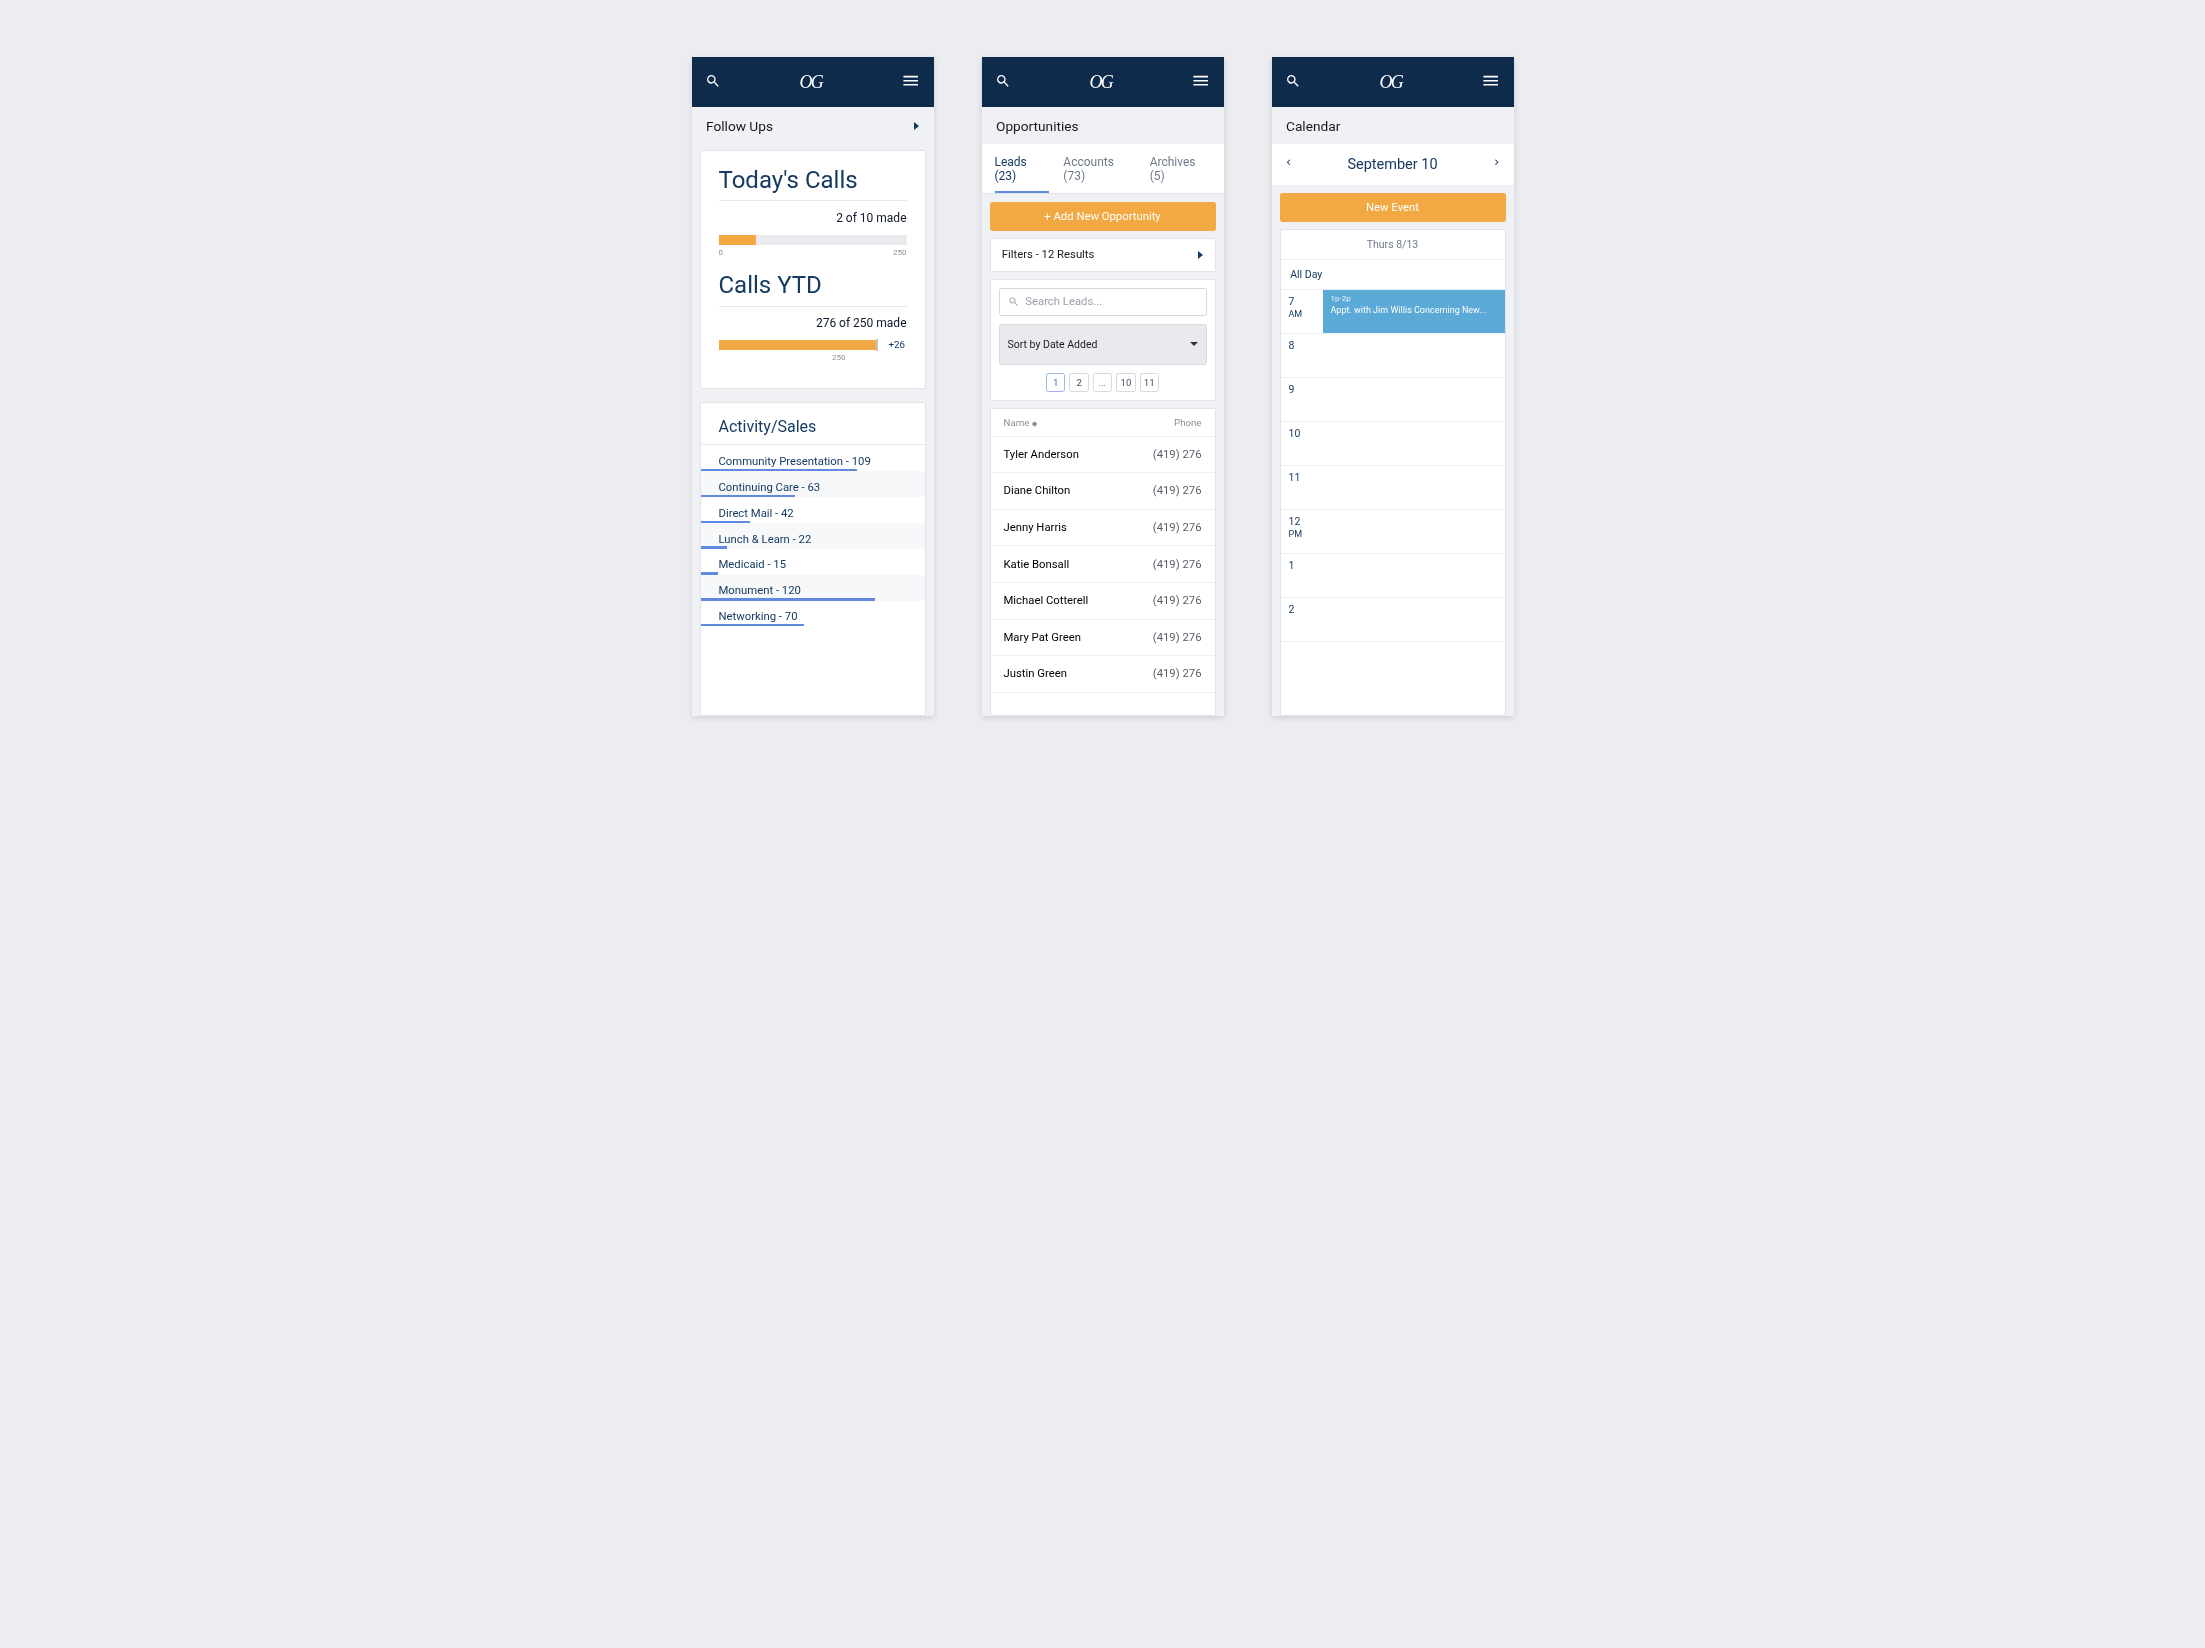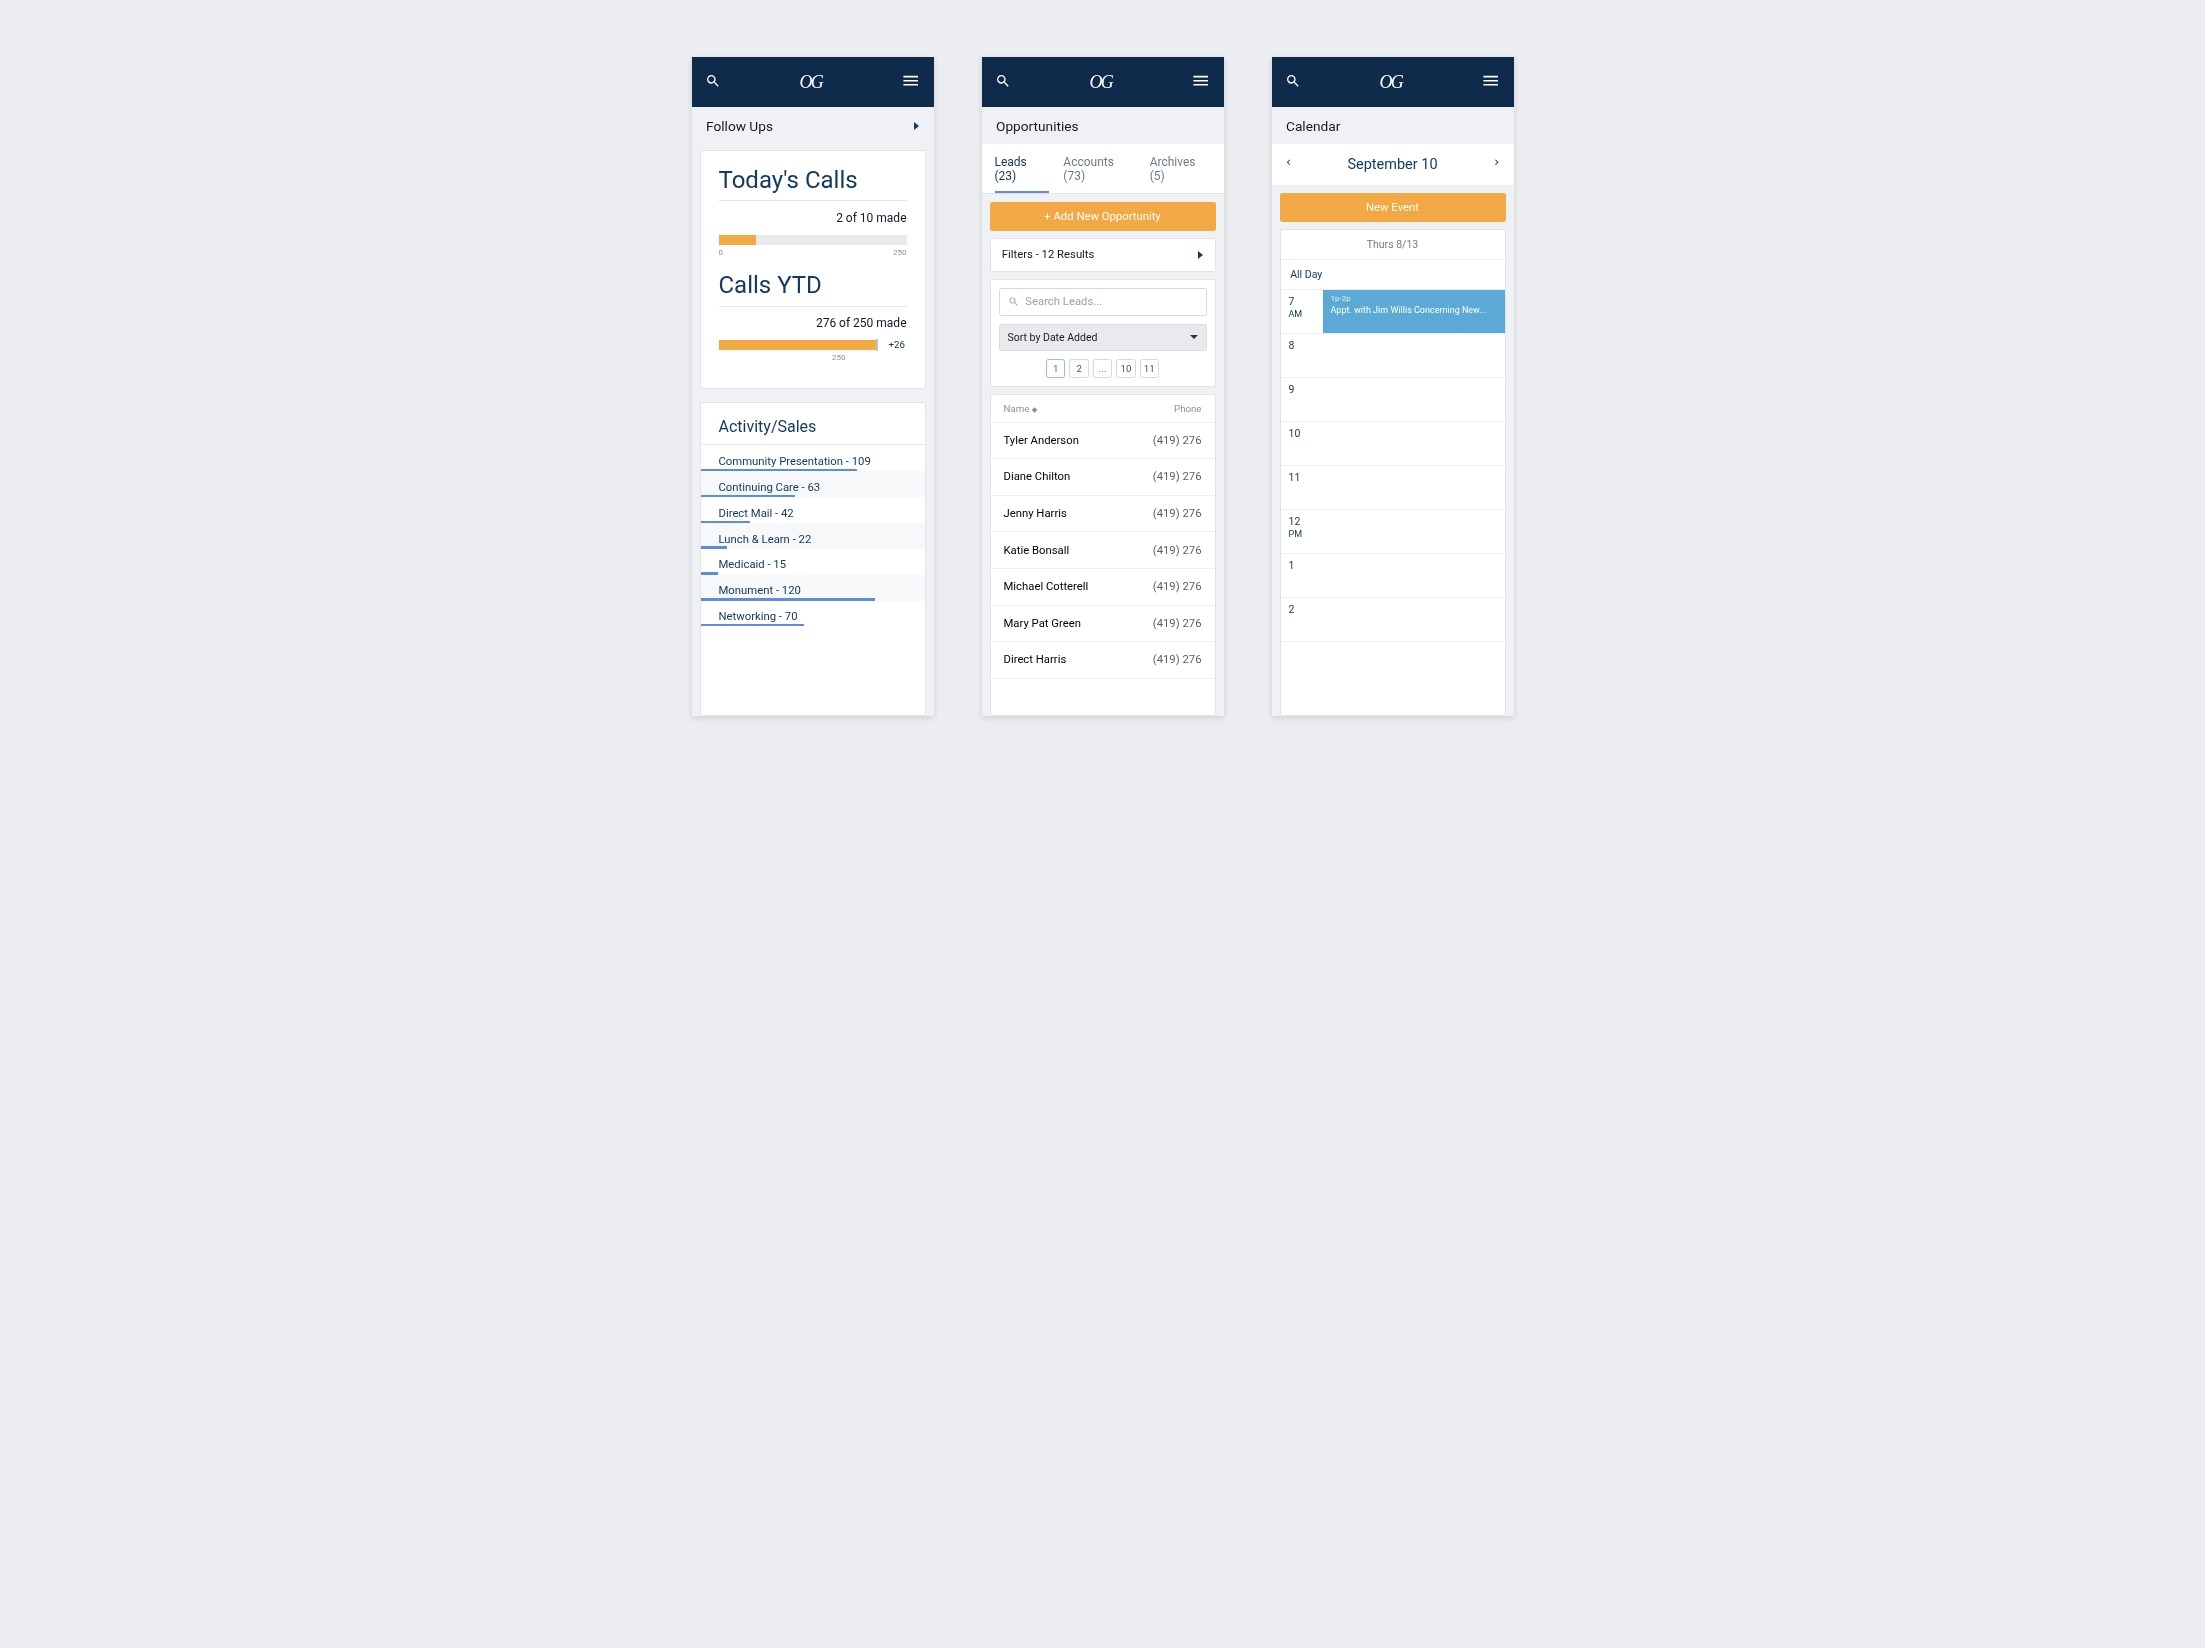--- a/index.html
+++ b/index.html
@@ -136,21 +136,21 @@
     background:#fff; border:0.8px solid #e1e3e8; border-radius:2.4px;
     margin:0 8px 6.5px; padding:8px;
   }
   .search-box{
     border:0.8px solid #d6d9de; border-radius:2.4px;
     padding:6.5px 8px; display:flex; align-items:center; gap:6.5px;
     color:#9aa1ab; font-size:11.3px;
   }
   .sort-box{
     background:#e8eaed; border:0.8px solid #d6d9de; border-radius:2.4px;
-    padding:6px 8px; display:flex; justify-content:space-between; align-items:center;
+    padding:13px 8px; display:flex; justify-content:space-between; align-items:center;
     font-size:10.5px; color:#1a1a1a; margin-top:8px;
   }
   .pager { display:flex; justify-content:center; gap:4px; margin-top:8px; }
   .pager span {
     border:0.8px solid #d6d9de; border-radius:2.4px;
     width:19.4px; height:19.4px; display:flex; align-items:center; justify-content:center;
     font-size:9.7px; color:#4a5160; cursor:pointer;
   }
   .pager span.active { color:#3a74c8; border-color:#9cb8e6; }
   .table {
@@ -327,21 +327,21 @@
         </div>
         <div class="trow">
           <span>Michael Cotterell</span>
           <span class="ph">(419) 276</span>
         </div>
         <div class="trow">
           <span>Mary Pat Green</span>
           <span class="ph">(419) 276</span>
         </div>
         <div class="trow">
-          <span>Direct Harris</span>
+          <span>Justin Green</span>
           <span class="ph">(419) 276</span>
         </div>
       </div>
   </div>
 </div>
 
 <div class="phone">
   <div class="topbar">
     <span><svg width="16" height="16" viewBox="0 0 24 24">
           <path d="M15.5 14h-.79l-.28-.27A6.471 6.471 0 0016 9.5 6.5 6.5 0 109.5 16c1.61 0 3.09-.59 4.23-1.57l.27.28v.79l5 4.99L20.49 19l-4.99-5zM9.5 14C7.01 14 5 11.99 5 9.5S7.01 5 9.5 5 14 7.01 14 9.5 11.99 14 9.5 14z"></path>

